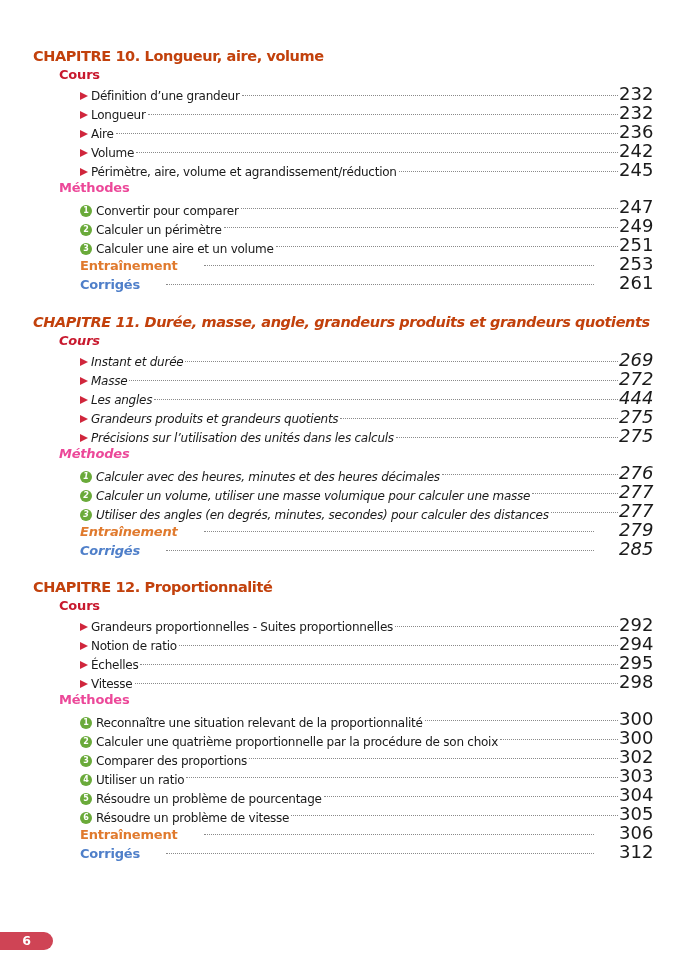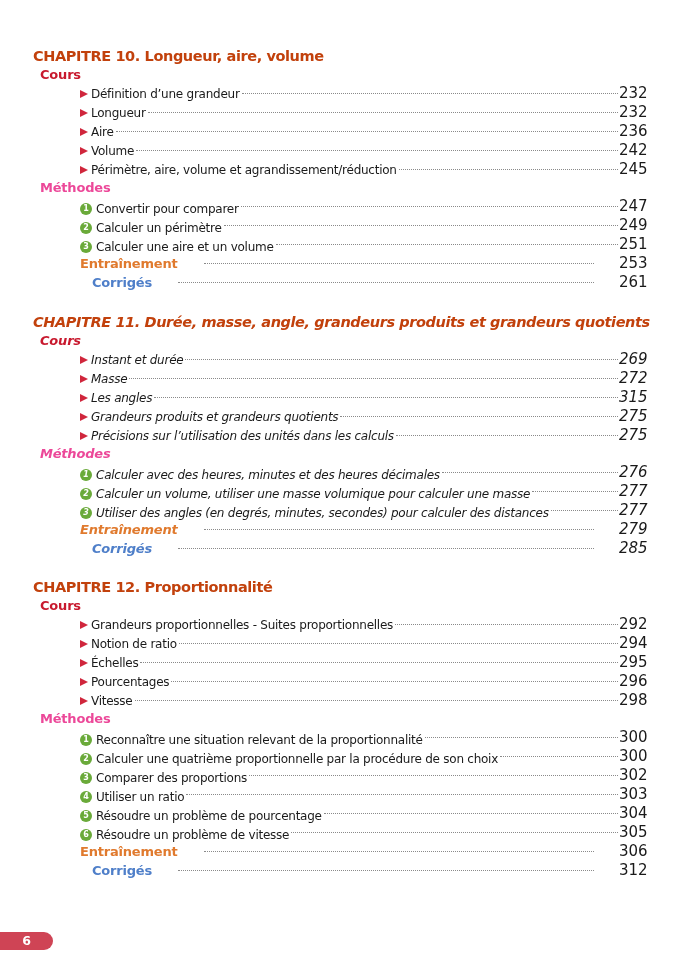--- a/index.html
+++ b/index.html
@@ -5,45 +5,45 @@
   html, body { margin: 0; padding: 0; }
   body {
     width: 700px; height: 973px; background: #ffffff; position: relative; overflow: hidden;
     font-family: "DejaVu Sans", sans-serif; color: #1a1a1a;
   }
   .chapter { position: absolute; left: 33px; width: 610px; }
   .chap-title {
     font-family: "DejaVu Sans", sans-serif; font-weight: bold; color: #c2410c;
     font-size: 14.5px; letter-spacing: -0.4px; height: 20px; line-height: 20px; white-space: nowrap;
   }
-  .sec-label { margin-left: 7px; font-weight: bold; font-size: 13px; height: 18px; line-height: 18px; letter-spacing: -0.2px; }
+  .sec-label { margin-left: 26px; font-weight: bold; font-size: 13px; height: 18px; line-height: 18px; letter-spacing: -0.2px; }
   .sec-cours { color: #c8192e; }
   .sec-methodes { color: #ec4899; }
   .row {
     display: flex; align-items: baseline; height: 19px; line-height: 19px;
     margin-left: 11px; font-size: 12px; letter-spacing: -0.25px; white-space: nowrap;
   }
   .row .label { flex: 0 0 auto; display: flex; align-items: center; padding-left: 36px; }
   .row .leader {
     flex: 1 1 auto; border-bottom: 1px dotted #8a8a8a; margin: 0 1px 0 2px;
     position: relative; top: -4px; min-width: 8px;
   }
-  .row .page { flex: 0 0 auto; font-size: 15px; letter-spacing: 0; width: 24px; }
+  .row .page { flex: 0 0 auto; font-size: 18px; letter-spacing: 0; width: 24px; }
   .tri {
     display: inline-block; width: 0; height: 0; margin-right: 3px;
     border-top: 4.5px solid transparent; border-bottom: 4.5px solid transparent; border-left: 8px solid #d0263c;
   }
   .num {
     display: inline-block; width: 12px; height: 12px; border-radius: 50%; background: #6aaa3a; color: #fff;
     font-size: 8px; font-weight: bold; line-height: 12px; text-align: center; margin-right: 4px; letter-spacing: 0;
   }
   .row.big { margin-left: 11px; gap: 24px; }
   .row.big .label { font-weight: bold; font-size: 13px; letter-spacing: -0.2px; }
   .row.big.entr .label { color: #e07a2e; }
-  .row.big.corr .label { color: #4f7fc9; margin-left: 12px; }
+  .row.big.corr .label { color: #4f7fc9; }
   .page-badge {
     position: absolute; left: 0; top: 932px; width: 53px; height: 18px; background: #cf4455;
     border-radius: 0 9px 9px 0; color: #fff; font-weight: bold; font-size: 12.5px; text-align: center; line-height: 18px;
   }
 </style>
 </head>
 <body>
 
 <section class="chapter" style="top:46px;">
   <div class="chap-title">CHAPITRE 10.  Longueur, aire, volume</div>
@@ -143,21 +143,21 @@
       </span>
       <span class="leader"></span>
       <span class="page">272</span>
     </div>
   <div class="row">
       <span class="label">
         <span class="tri"></span>
         <span>Les angles</span>
       </span>
       <span class="leader"></span>
-      <span class="page">315</span>
+      <span class="page">444</span>
     </div>
   <div class="row">
       <span class="label">
         <span class="tri"></span>
         <span>Grandeurs produits et grandeurs quotients</span>
       </span>
       <span class="leader"></span>
       <span class="page">275</span>
     </div>
   <div class="row">
@@ -228,28 +228,20 @@
       <span class="label">
         <span class="tri"></span>
         <span>Échelles</span>
       </span>
       <span class="leader"></span>
       <span class="page">295</span>
     </div>
   <div class="row">
       <span class="label">
         <span class="tri"></span>
-        <span>Pourcentages</span>
-      </span>
-      <span class="leader"></span>
-      <span class="page">296</span>
-    </div>
-  <div class="row">
-      <span class="label">
-        <span class="tri"></span>
         <span>Vitesse</span>
       </span>
       <span class="leader"></span>
       <span class="page">298</span>
     </div>
   <div class="sec-label sec-methodes">Méthodes</div>
   <div class="row">
       <span class="label">
         <span class="num">1</span>
         <span>Reconnaître une situation relevant de la proportionnalité</span>

